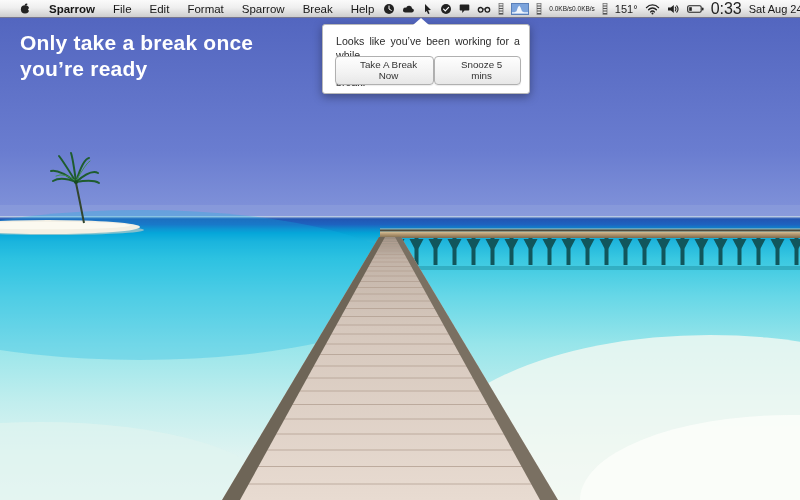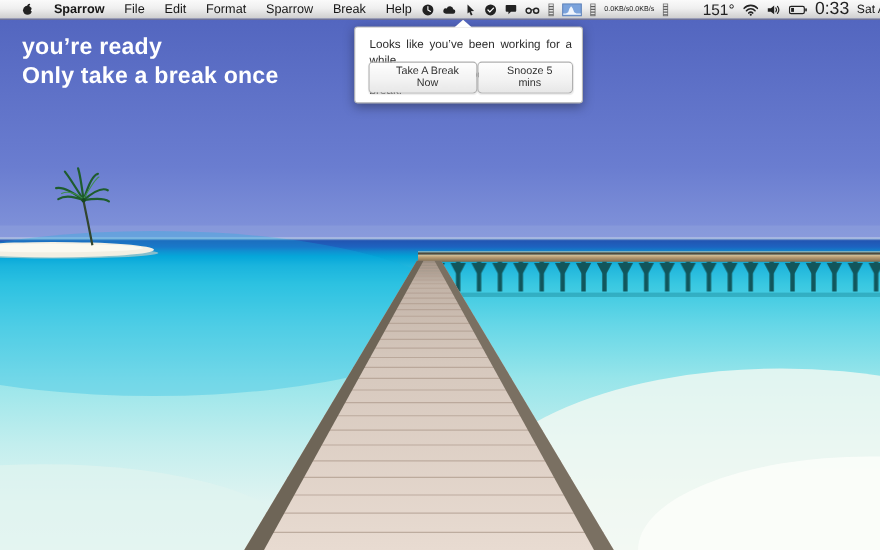--- a/index.html
+++ b/index.html
@@ -19,21 +19,21 @@
     border-bottom:1px solid #76768e;
     display:flex; align-items:center; justify-content:space-between;
     font-size:11.5px; color:#161616; z-index:5; }
   .mb-left { display:flex; height:100%; padding-left:10px; }
   .mb-left .menu-item { padding:0 9px; height:100%; display:flex; align-items:center; cursor:default; }
   .mb-left .appname { font-weight:bold; }
   .mb-right { display:flex; align-items:center; height:100%; padding-right:8px; gap:7px; }
   .mb-right .st { display:flex; align-items:center; height:100%; }
   .icon { display:flex; align-items:center; justify-content:center; }
   .netspeeds { font-size:6.5px; line-height:7px; text-align:right; color:#222; font-family:"Liberation Sans",sans-serif; }
-  .temp { font-size:14px; color:#222;margin-left:24px; }
+  .temp { font-size:11px; color:#222; }
   .batttime { font-size:16px; color:#222; }
   .clocktext { font-size:11px; color:#161616; white-space:nowrap; }
 
   
   .popup { position:absolute; left:322px; top:24px; width:208px; height:70px;
     background:#ffffff; border:1px solid #b9b9b9; border-radius:3px;
     box-shadow:0 3px 10px rgba(0,0,0,.35); z-index:4; }
   .popup .arrow { position:absolute; left:90px; top:-7px; width:0; height:0;
     border-left:8px solid transparent; border-right:8px solid transparent;
     border-bottom:7px solid #ffffff; }
@@ -163,22 +163,22 @@
         <line x1="205" y1="450" x2="575" y2="450"></line>
       <line x1="205" y1="466.5" x2="575" y2="466.5"></line>
         <line x1="205" y1="484" x2="575" y2="484"></line>
     </g>
     <polygon points="379,237 385,237 240,500 222,500" fill="#6e6557"></polygon>
     <polygon points="395,237 401,237 558,500 540,500" fill="#7a7062"></polygon>
   </g>
 </svg>
 
 <div class="headline">
+  <div>Only take a break once</div>
   <div>you’re ready</div>
-  <div>Only take a break once</div>
 </div>
 
 <div class="menubar">
   <div class="mb-left">
     <div class="menu-item">
       <svg class="icon" width="12" height="13" viewBox="0 0 12 13">
         <circle cx="6" cy="7.4" r="4.1" fill="#222"></circle>
         <ellipse cx="7.1" cy="2.6" rx="1.5" ry="0.9" fill="#222" transform="rotate(-35 7.1 2.6)"></ellipse>
         <circle cx="10.4" cy="7.4" r="1.2" fill="#efefef"></circle>
       </svg>

